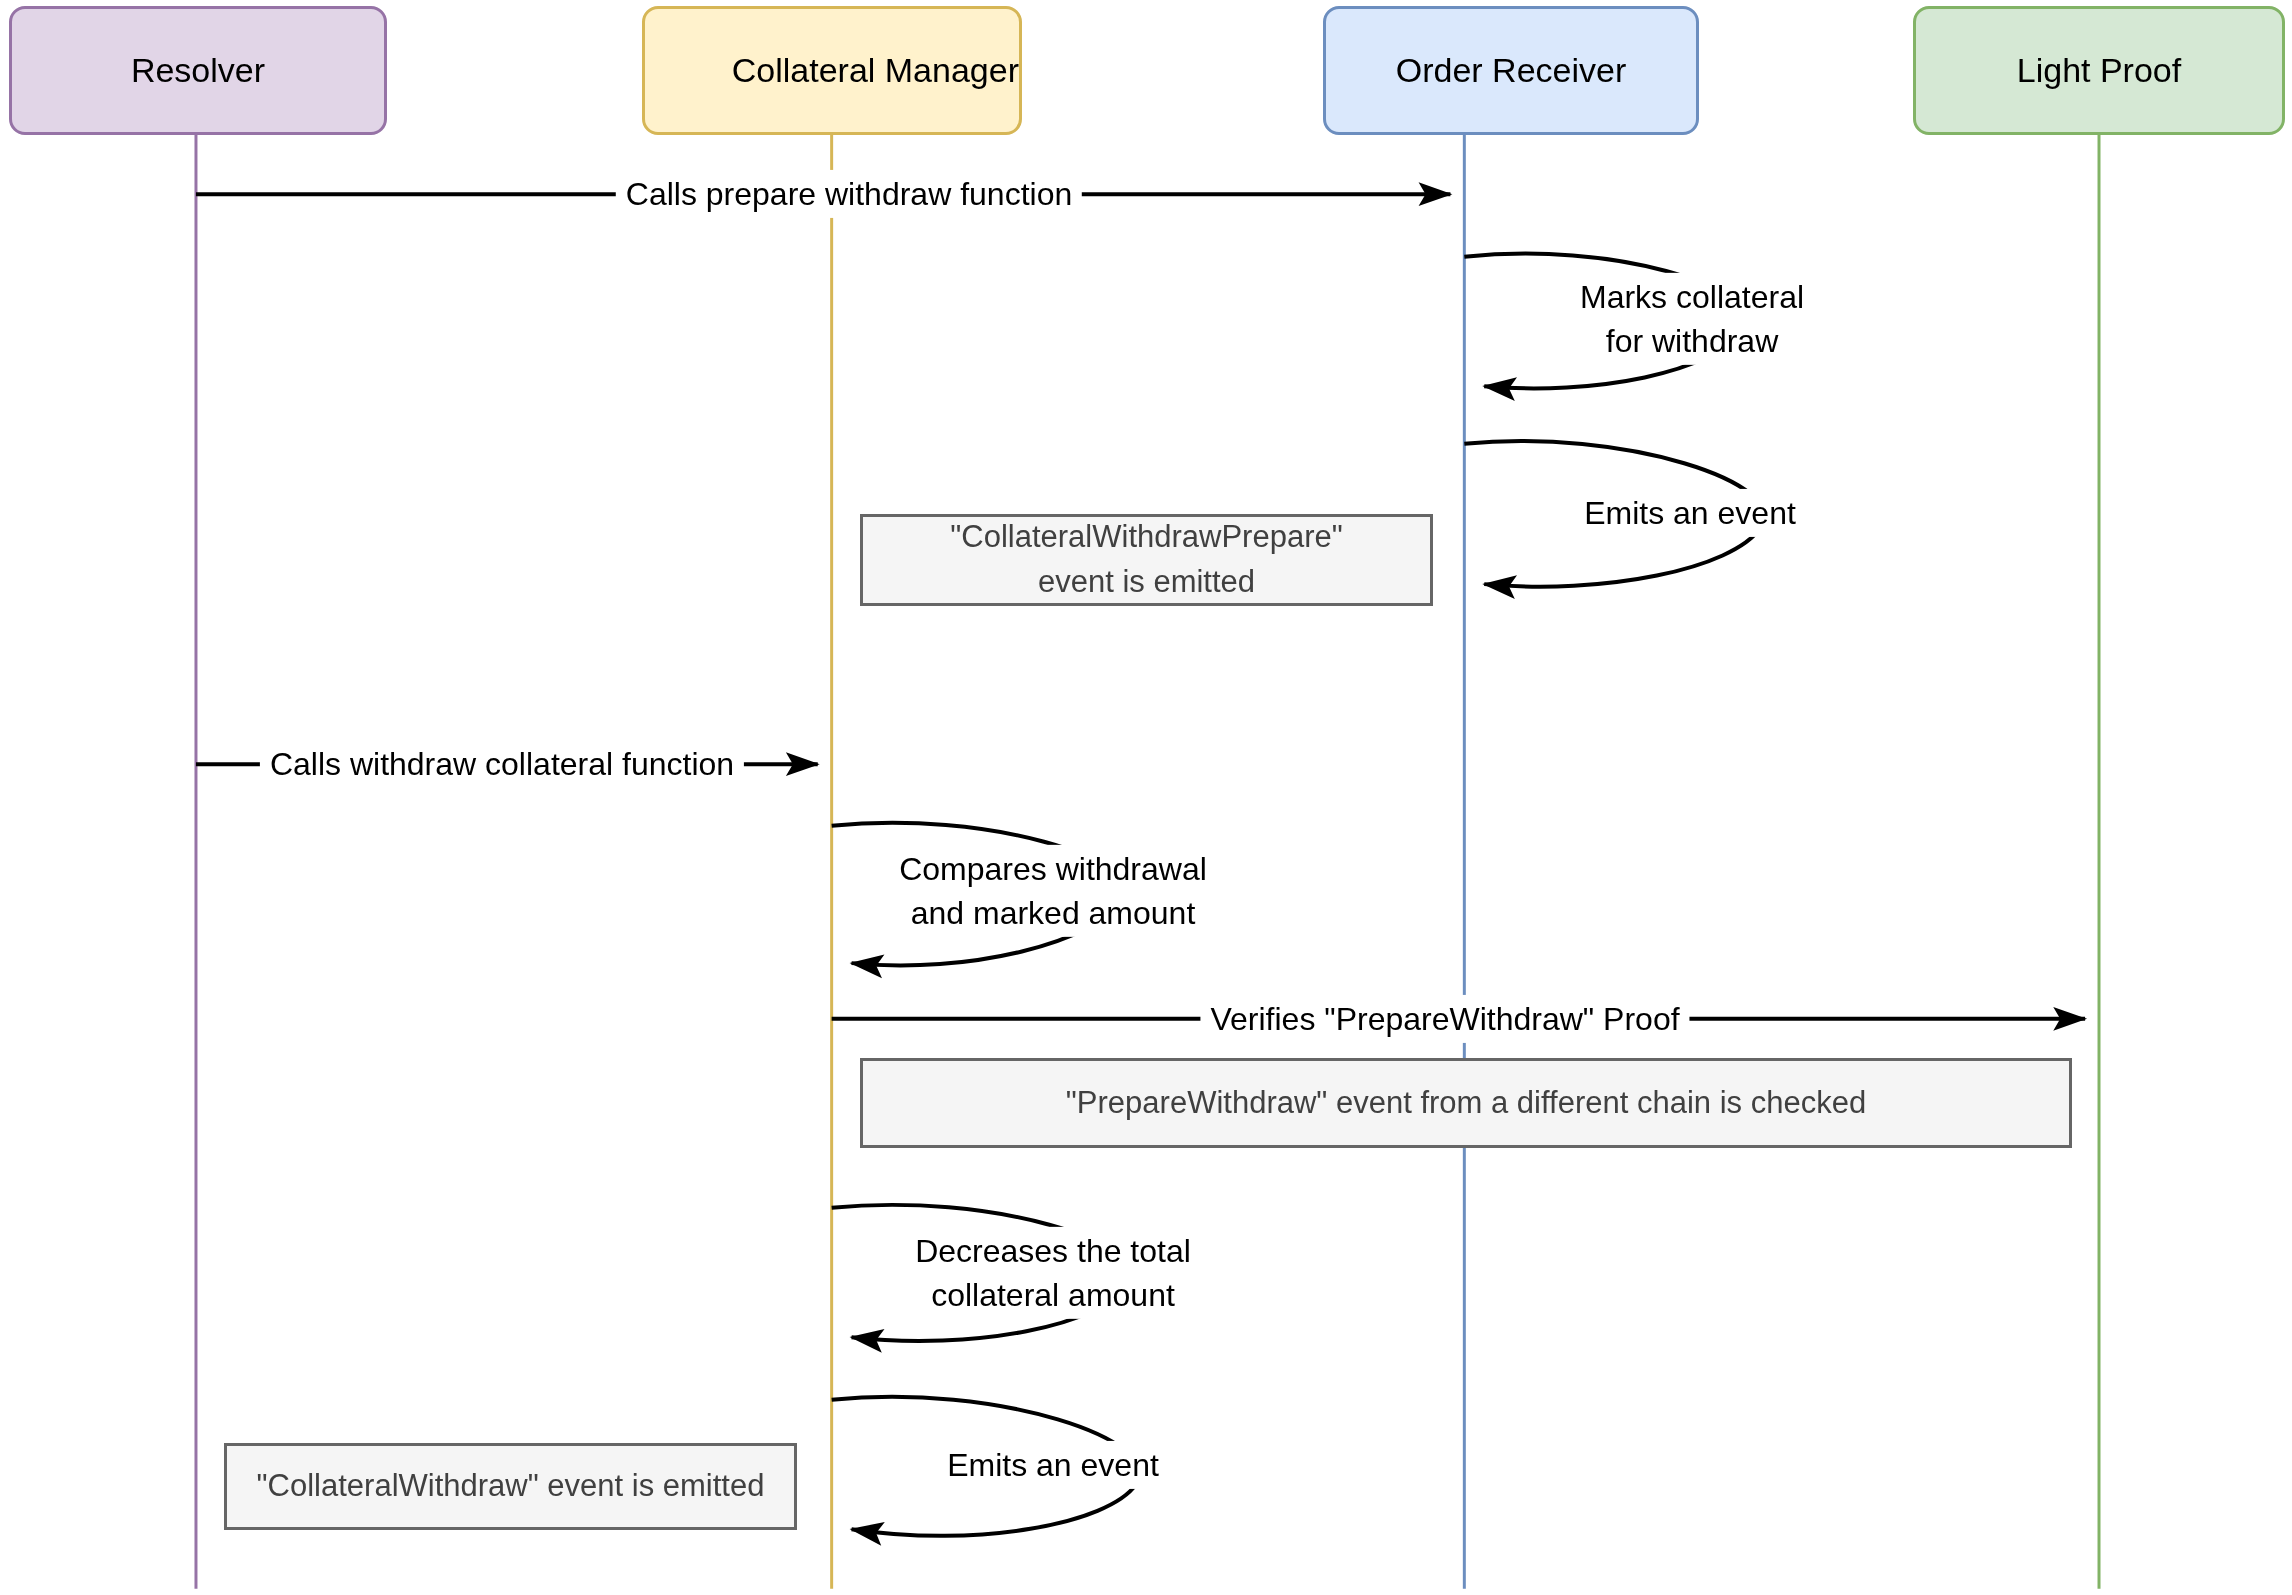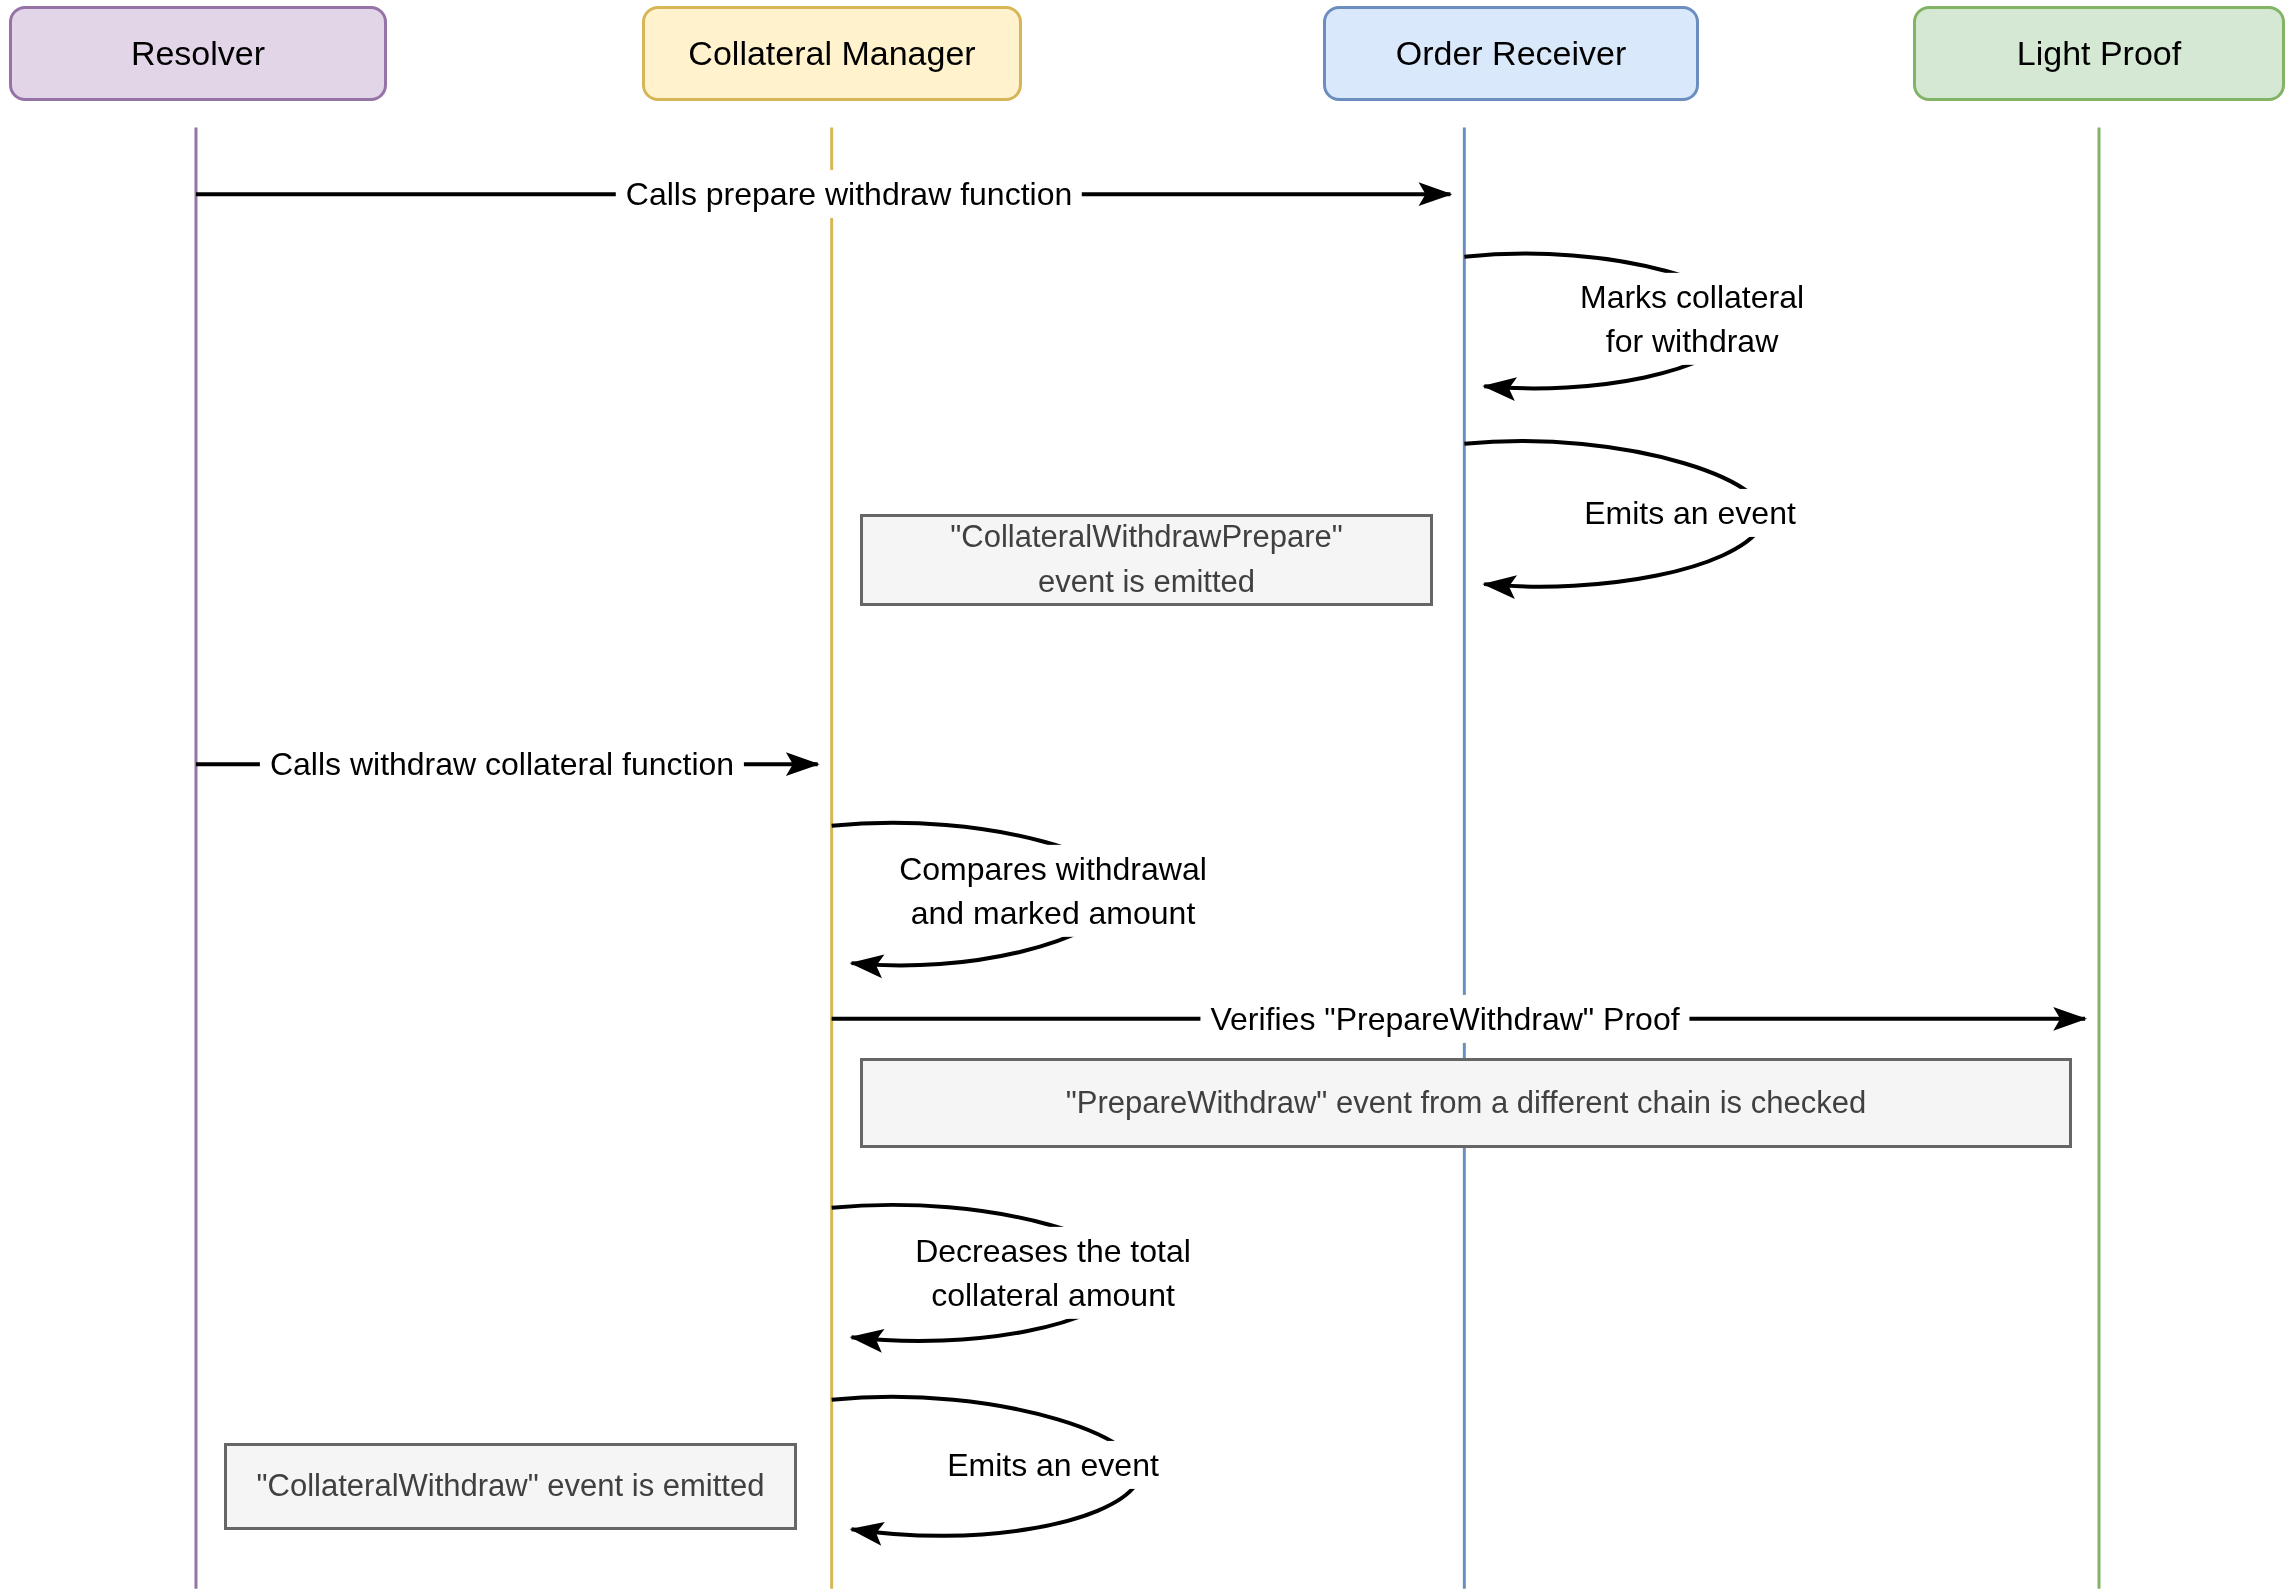--- a/index.html
+++ b/index.html
@@ -12,32 +12,32 @@
     overflow: hidden;
   }
   .overlay-svg {
     position: absolute;
     left: 0; top: 0;
     width: 2292px; height: 1596px;
   }
   .actor {
     position: absolute;
     top: 6px;
-    height: 95px;
+    height: 129px;
     border-radius: 16px;
     border: 3px solid;
     display: flex;
     align-items: center;
     justify-content: center;
     font-size: 34px;
     color: #000000;
     box-sizing: border-box;
   }
   .actor.resolver          { left: 9px;    width: 378px; background: #e1d5e7; border-color: #9673a6; }
-  .actor.collateral-manager{ left: 642px;  width: 380px; background: #fff2cc; border-color: #d6b656; }
+  .actor.collateral-manager{ left: 642px;  width: 380px; background: #fff2cc; border-color: #d6b656; justify-content: flex-end; }
   .actor.order-receiver    { left: 1277px; width: 376px; background: #dae8fc; border-color: #6c8ebf; margin-left: 46px; }
   .actor.light-client      { left: 1913px; width: 372px; background: #d5e8d4; border-color: #82b366; }
 
   .msg-label {
     position: absolute;
     transform: translate(-50%, -50%);
     background: #ffffff;
     color: #000000;
     font-size: 32px;
     line-height: 1.38;

